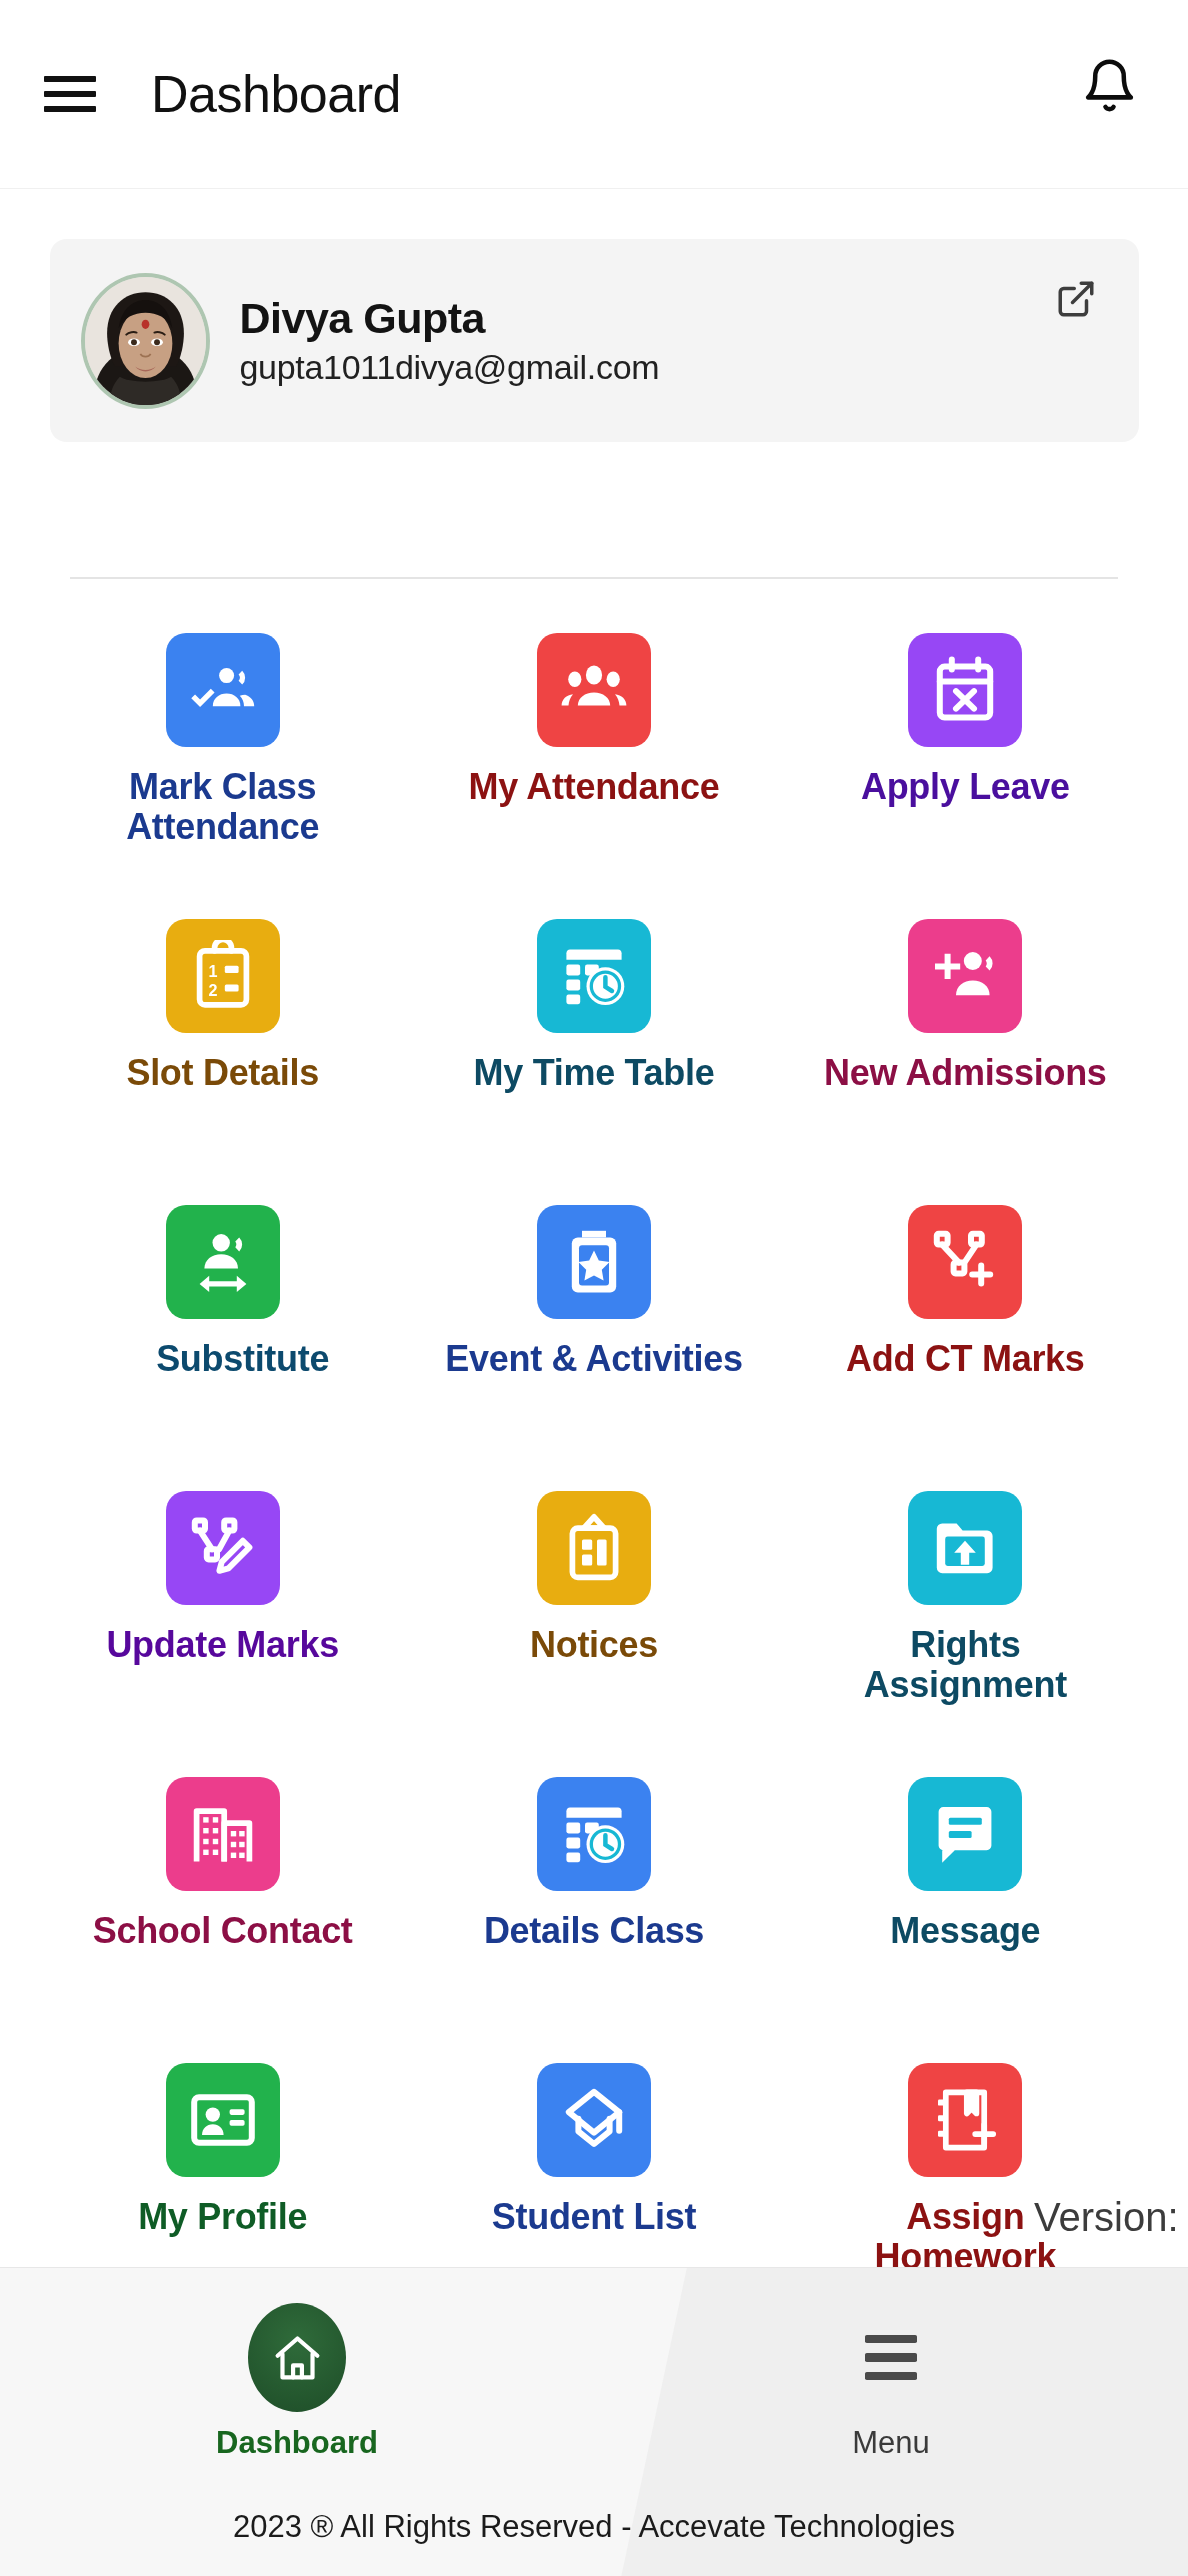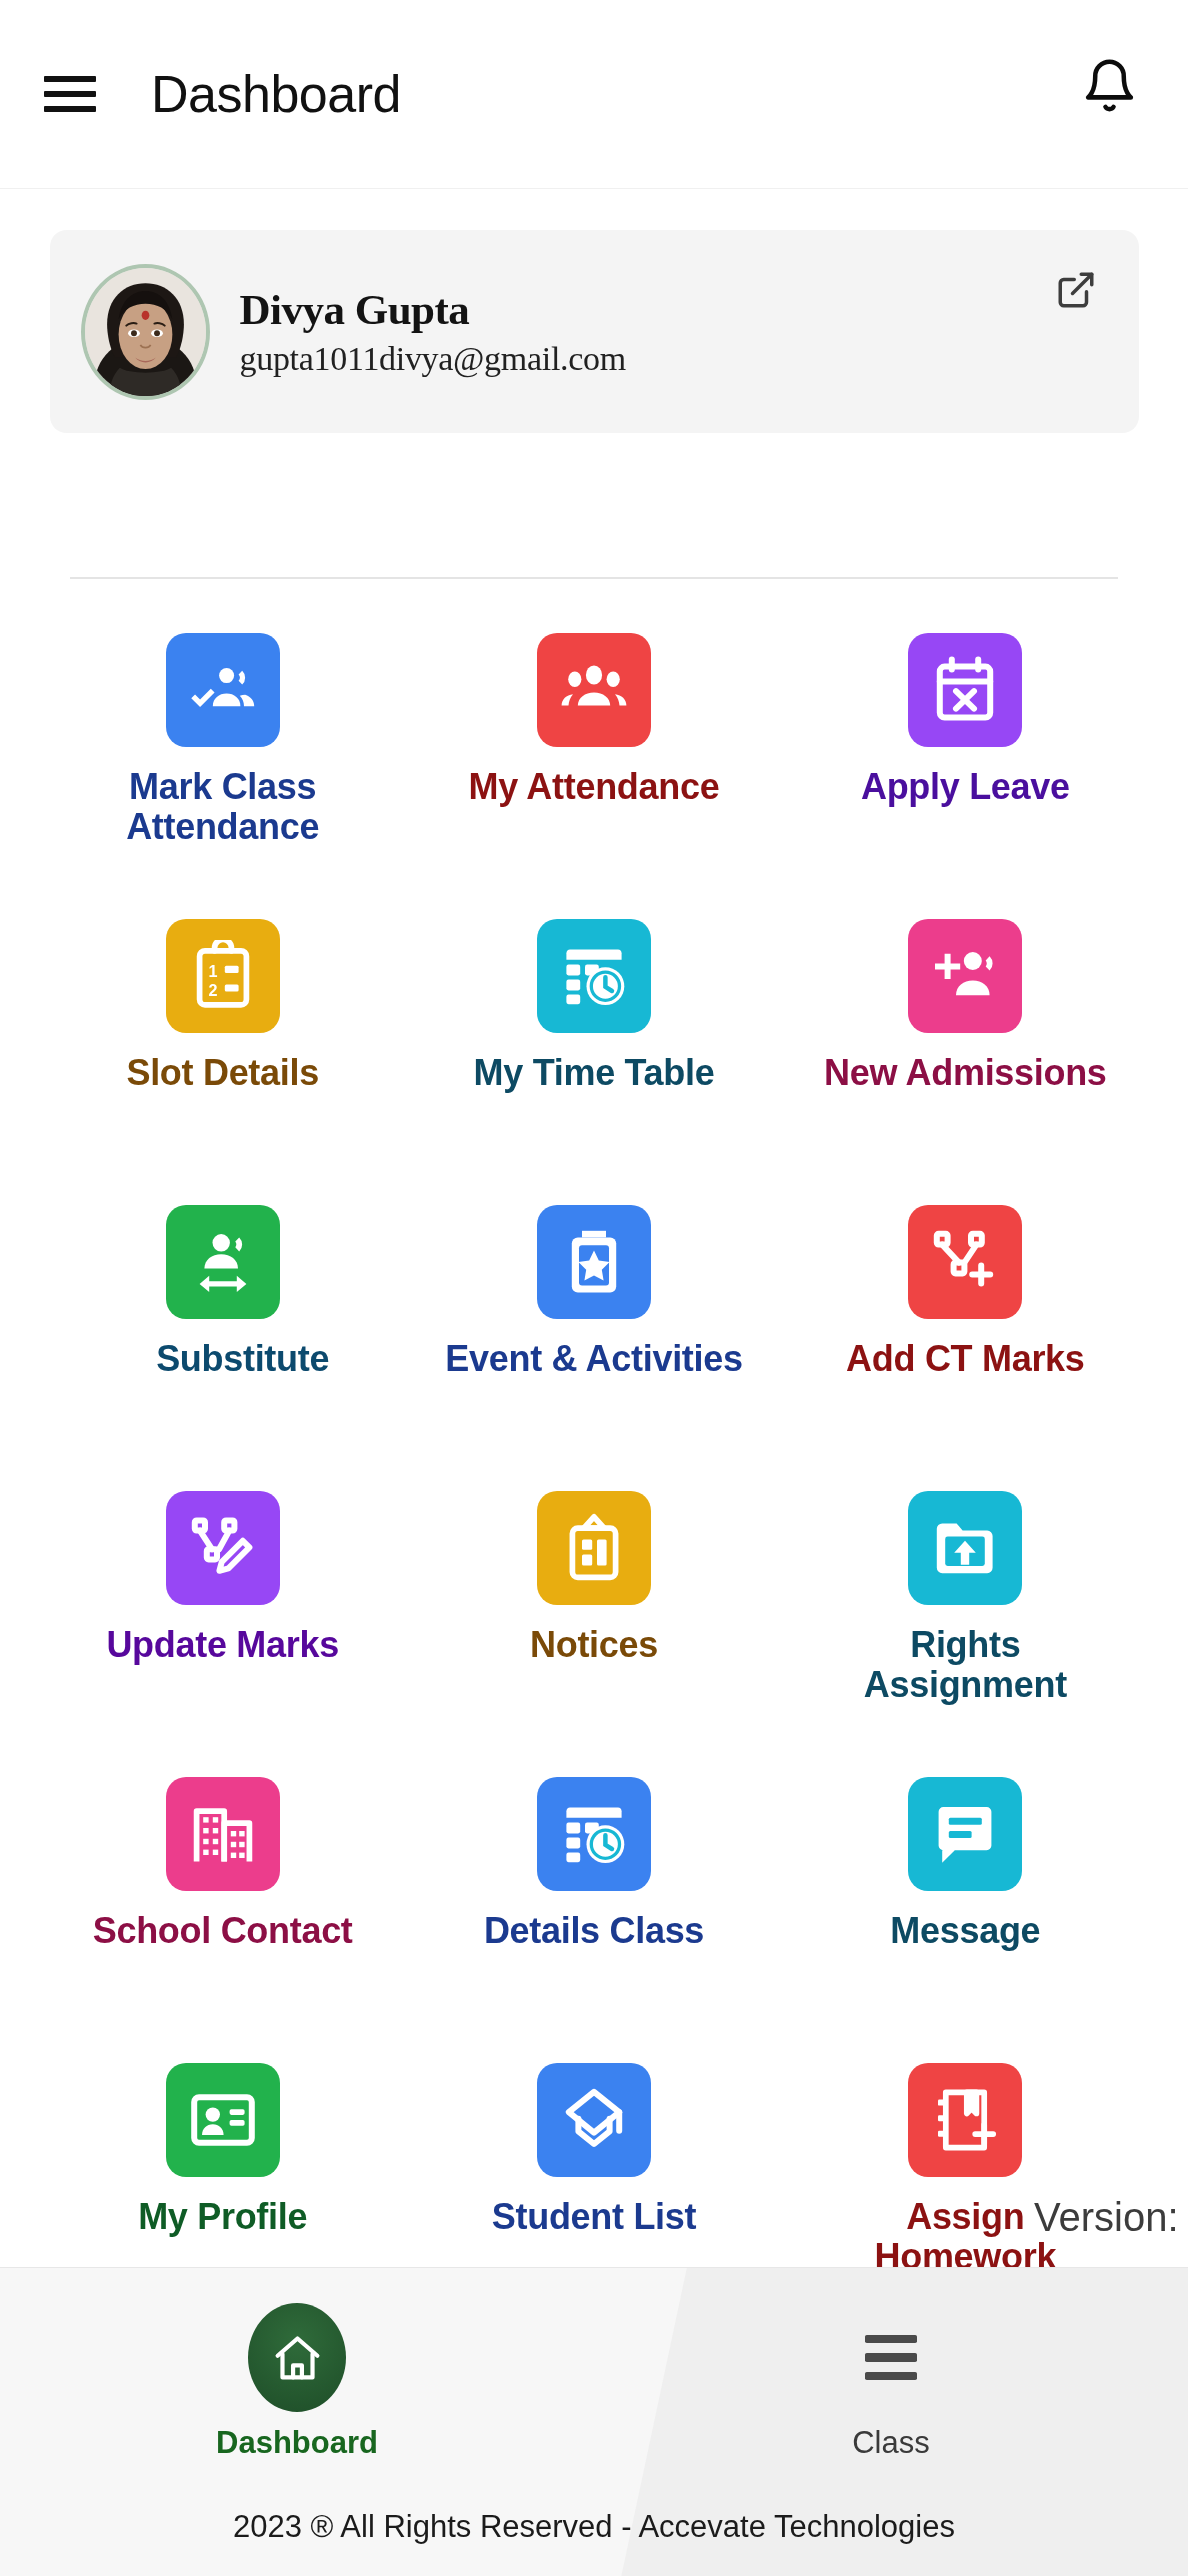--- a/index.html
+++ b/index.html
@@ -24,24 +24,24 @@
   }
   .hamburger span { display:block; height: 6.4px; background:#111; border-radius:0.9px; }
   .appbar-title {
     margin-left: 55px; font-size: 52px; font-weight: 400; color:#111;
     letter-spacing: -0.5px;
   }
   .bell { position:absolute; right: 50px; top: 57px; width: 57px; height: 68px; cursor:pointer; }
 
   
   .profile-card {
-    position: absolute; top: 230px; left: 50px;
+    position: absolute; top: 239px; left: 50px;
     width: 1089px; height: 203px;
     background: #f4f4f4; border-radius: 16.6px;
-    display: flex; align-items: center; font-family: Liberation Serif, serif;
+    display: flex; align-items: center;
   }
   .avatar {
     width: 129px; height: 136px; margin-left: 31px;
     border-radius: 50%; overflow: hidden;
     border: 4.6px solid #aec6b1; background: #d9e2d8;
     position: relative; flex: none;
   }
   .avatar svg { position:absolute; inset:0; width:100%; height:100%; }
   .profile-text { margin-left: 29.5px; display:flex; flex-direction: column; gap: 5.5px; }
   .profile-name { font-size: 43px; font-weight: 700; color:#131313; letter-spacing:-0.5px; }
@@ -460,21 +460,21 @@
         </div>
         <div class="nav-label active">Dashboard</div>
       </div>
 
       <div class="nav-item">
         <div class="menu-lines">
           <span></span>
             <span></span>
             <span></span>
         </div>
-        <div class="nav-label plain">Class</div>
+        <div class="nav-label plain">Menu</div>
       </div>
 
     </div>
     <div class="footer-text">2023 ® All Rights Reserved - Accevate Technologies</div>
   </div>
 
 </div>
 
 
 </body></html>

